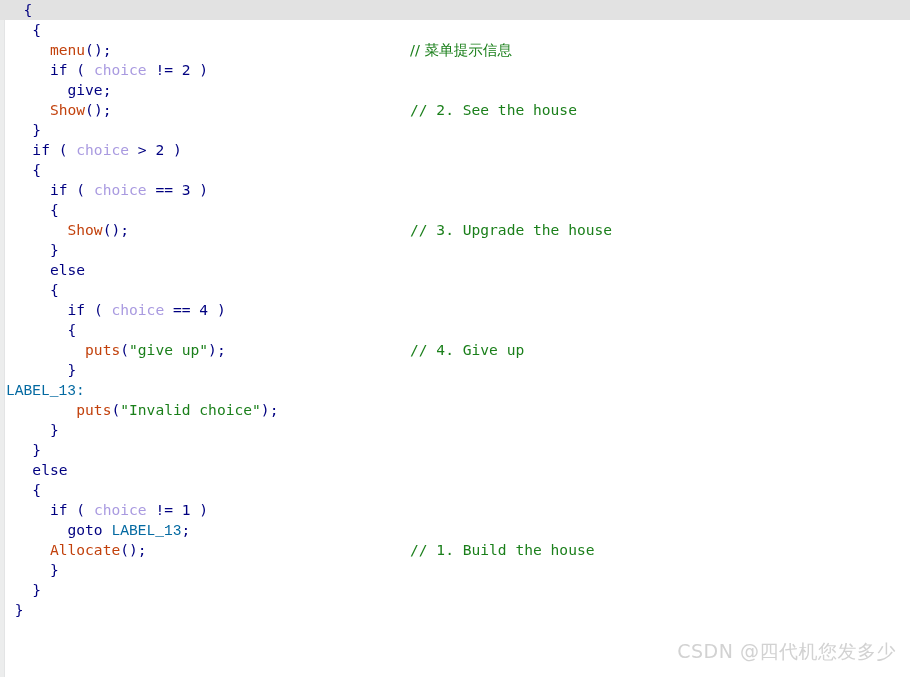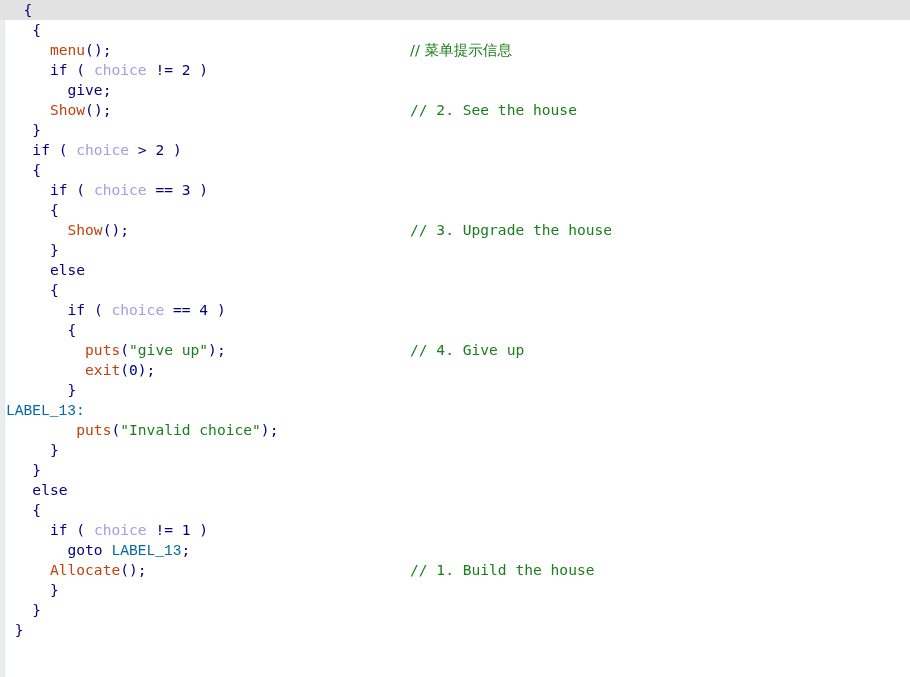--- a/index.html
+++ b/index.html
@@ -102,30 +102,30 @@
       <div class="code-line"><span class="line-code"><span class="t-plain">   </span><span class="t-brace">{</span></span></div>
       <div class="code-line"><span class="line-code"><span class="t-plain">     </span><span class="t-keyword">if</span><span class="t-punct"> ( </span><span class="t-var">choice</span><span class="t-punct"> == </span><span class="t-number">3</span><span class="t-punct"> )</span></span></div>
       <div class="code-line"><span class="line-code"><span class="t-plain">     </span><span class="t-brace">{</span></span></div>
       <div class="code-line"><span class="line-code"><span class="t-plain">       </span><span class="t-func">Show</span><span class="t-punct">();</span></span><span class="line-comment">// 3. Upgrade the house</span></div>
       <div class="code-line"><span class="line-code"><span class="t-plain">     </span><span class="t-brace">}</span></span></div>
       <div class="code-line"><span class="line-code"><span class="t-plain">     </span><span class="t-keyword">else</span></span></div>
       <div class="code-line"><span class="line-code"><span class="t-plain">     </span><span class="t-brace">{</span></span></div>
       <div class="code-line"><span class="line-code"><span class="t-plain">       </span><span class="t-keyword">if</span><span class="t-punct"> ( </span><span class="t-var">choice</span><span class="t-punct"> == </span><span class="t-number">4</span><span class="t-punct"> )</span></span></div>
       <div class="code-line"><span class="line-code"><span class="t-plain">       </span><span class="t-brace">{</span></span></div>
       <div class="code-line"><span class="line-code"><span class="t-plain">         </span><span class="t-func">puts</span><span class="t-punct">(</span><span class="t-string">"give up"</span><span class="t-punct">);</span></span><span class="line-comment">// 4. Give up</span></div>
-      <div class="code-line"><span class="line-code"><span class="t-plain">         </span><span class="t-func">exit</span><span class="t-punct">(</span><span class="t-number">0</span><span class="t-punct">);</span></span></div>
       <div class="code-line"><span class="line-code"><span class="t-plain">       </span><span class="t-brace">}</span></span></div>
       <div class="code-line"><span class="line-code"><span class="t-label">LABEL_13:</span></span></div>
       <div class="code-line"><span class="line-code"><span class="t-plain">        </span><span class="t-func">puts</span><span class="t-punct">(</span><span class="t-string">"Invalid choice"</span><span class="t-punct">);</span></span></div>
       <div class="code-line"><span class="line-code"><span class="t-plain">     </span><span class="t-brace">}</span></span></div>
       <div class="code-line"><span class="line-code"><span class="t-plain">   </span><span class="t-brace">}</span></span></div>
       <div class="code-line"><span class="line-code"><span class="t-plain">   </span><span class="t-keyword">else</span></span></div>
       <div class="code-line"><span class="line-code"><span class="t-plain">   </span><span class="t-brace">{</span></span></div>
       <div class="code-line"><span class="line-code"><span class="t-plain">     </span><span class="t-keyword">if</span><span class="t-punct"> ( </span><span class="t-var">choice</span><span class="t-punct"> != </span><span class="t-number">1</span><span class="t-punct"> )</span></span></div>
       <div class="code-line"><span class="line-code"><span class="t-plain">       </span><span class="t-keyword">goto</span><span class="t-plain"> </span><span class="t-label">LABEL_13</span><span class="t-punct">;</span></span></div>
       <div class="code-line"><span class="line-code"><span class="t-plain">     </span><span class="t-func">Allocate</span><span class="t-punct">();</span></span><span class="line-comment">// 1. Build the house</span></div>
       <div class="code-line"><span class="line-code"><span class="t-plain">     </span><span class="t-brace">}</span></span></div>
       <div class="code-line"><span class="line-code"><span class="t-plain">   </span><span class="t-brace">}</span></span></div>
       <div class="code-line"><span class="line-code"><span class="t-plain"> </span><span class="t-brace">}</span></span></div>
     </div>
 
+  <div id="watermark">CSDN @四代机您发多少</div>
 
 </div>
 
 </body></html>

